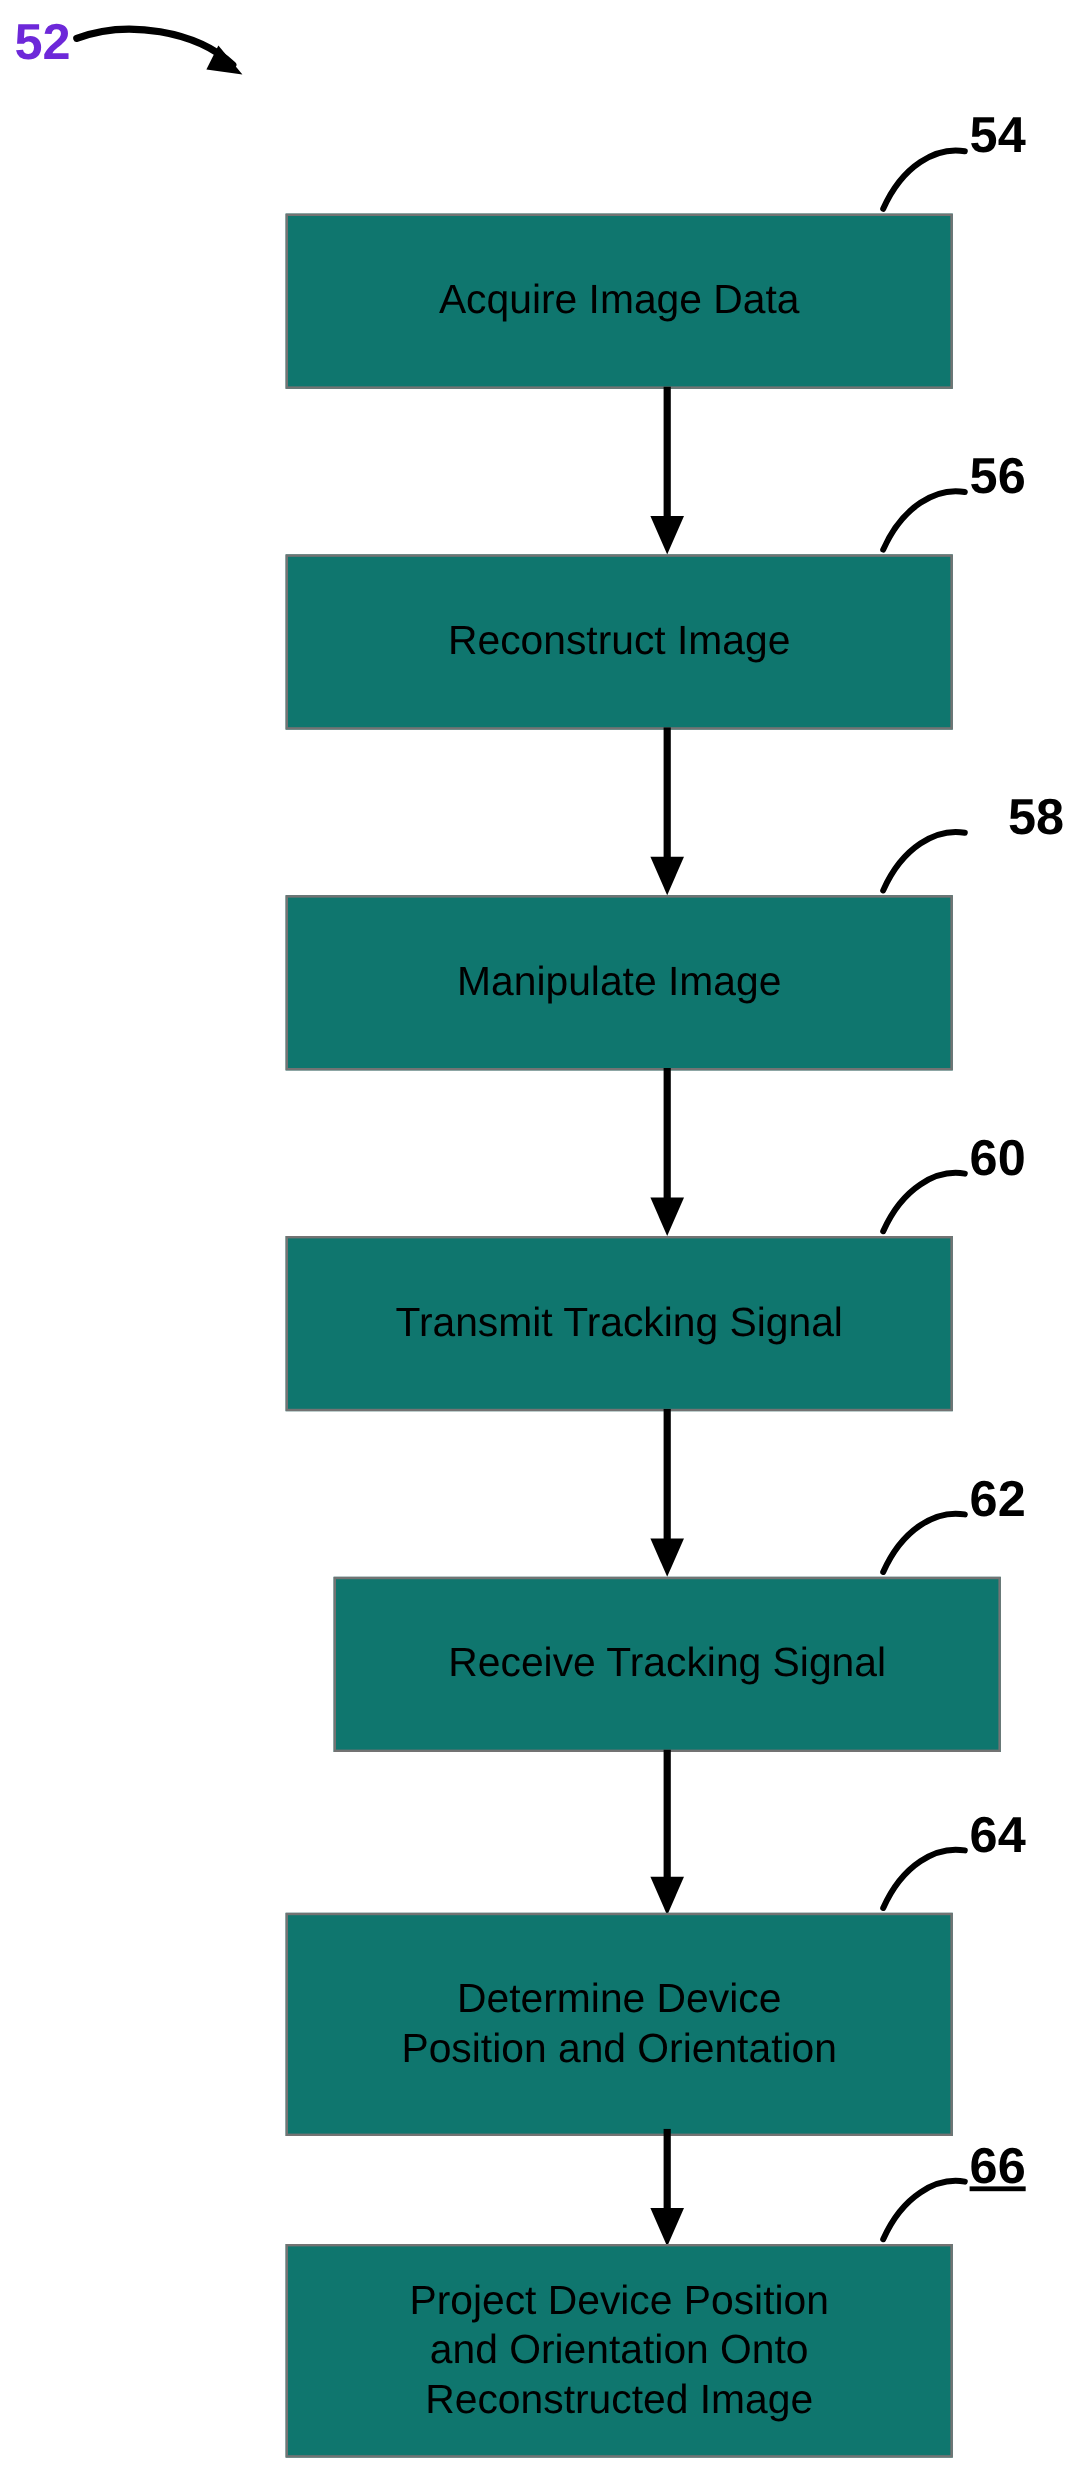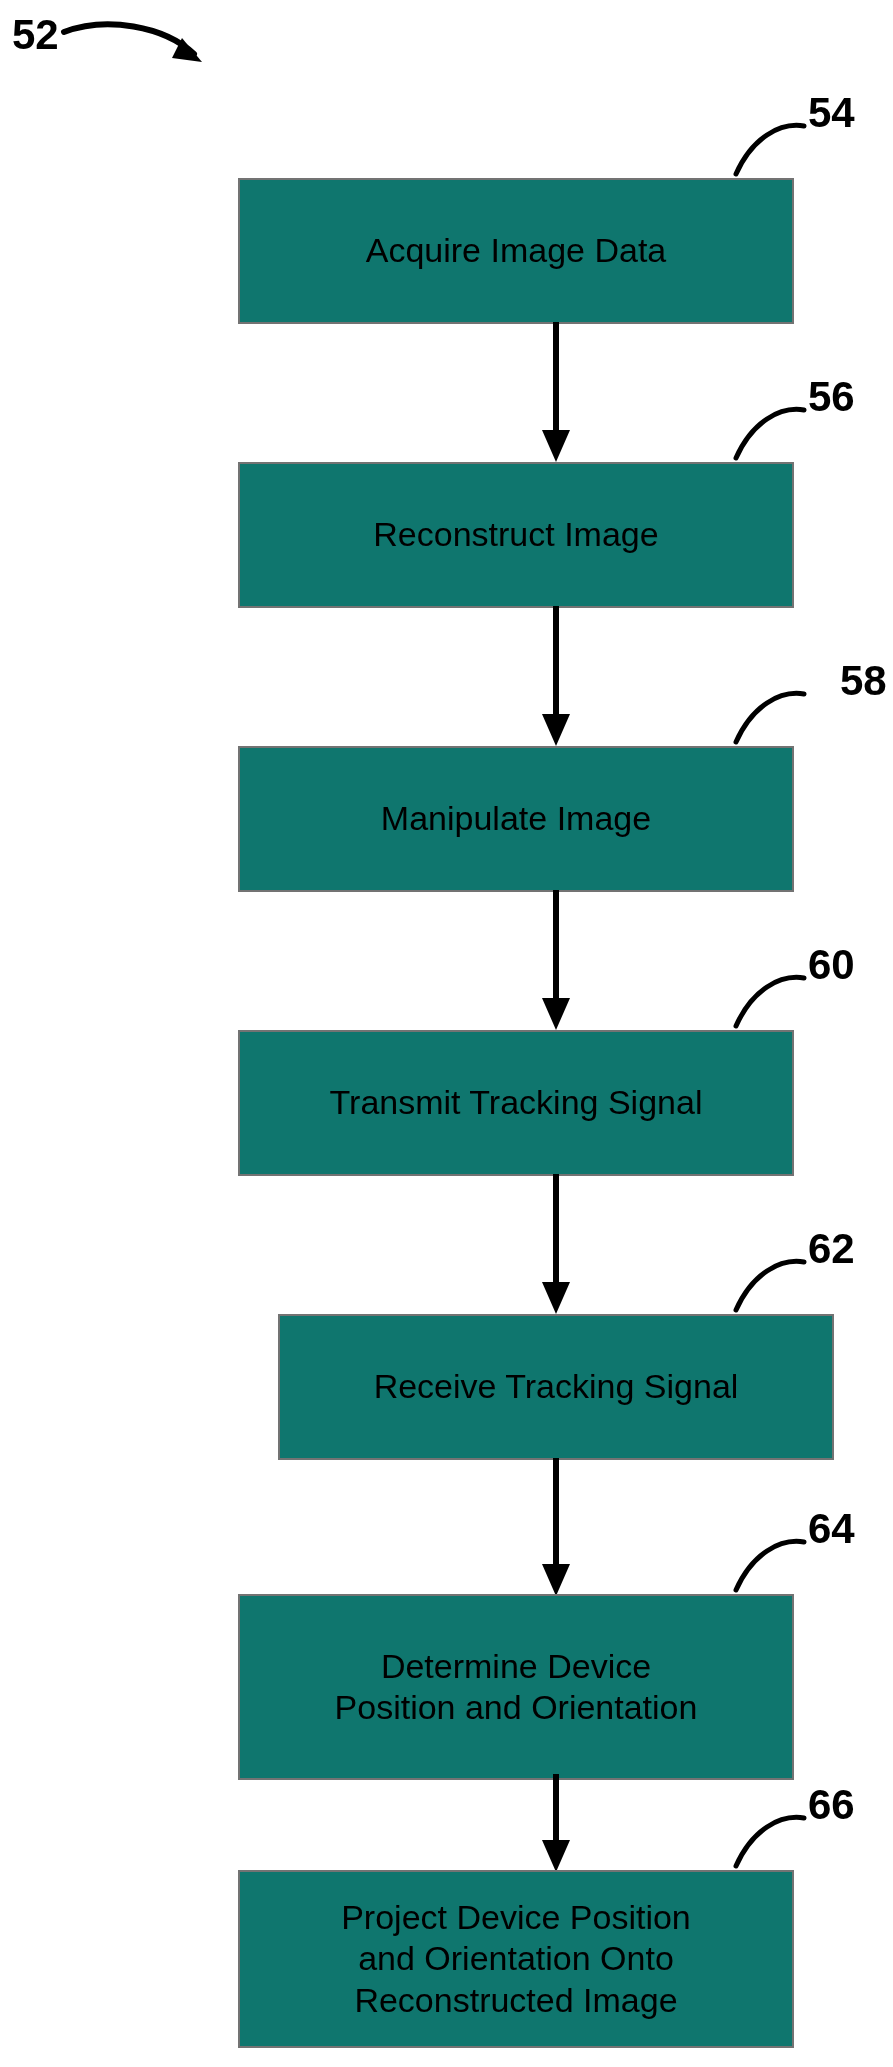--- a/index.html
+++ b/index.html
@@ -20,21 +20,21 @@
     overflow: hidden;
   }
 
   
   .fig-label {
     position: absolute;
     font-size: 42px;
     font-weight: 700;
     letter-spacing: 0px;
     line-height: 1;
-    color: #000000;
+    color: #6d28d9;
     white-space: nowrap;
   }
   #fig-number-52 {
     left: 12px;
     top: 14px;
   }
   #fig-lead-52 {
     position: absolute;
     left: 60px;
     top: 10px;
@@ -176,18 +176,18 @@
   <svg class="connector" style="top:1774px; height:100px;" viewBox="0 0 36 100">
     <line x1="18" y1="0" x2="18" y2="70" stroke="#000" stroke-width="6"></line>
     <path d="M4,66 L32,66 L18,98 Z" fill="#000"></path>
   </svg>
 
   <div class="process-box" id="box-66" style="left:238px; top:1870px; width:556px; height:178px;">
     <div class="box-label">Project Device Position
 and Orientation Onto
 Reconstructed Image</div>
   </div>
-  <div class="ref-num" style="left: 808px; top: 1784px;">66</div>
+  <div class="ref-num" style="left: 808px; top: 1784px; text-decoration: underline;">66</div>
   <svg class="ref-lead" style="left: 730px; top: 1808px;" viewBox="0 0 78 62">
     <path d="M74,10 C50,6 22,22 6,58" stroke="#000" stroke-width="5" fill="none" stroke-linecap="round"></path>
   </svg>
 
 </div>
 
 </body></html>

